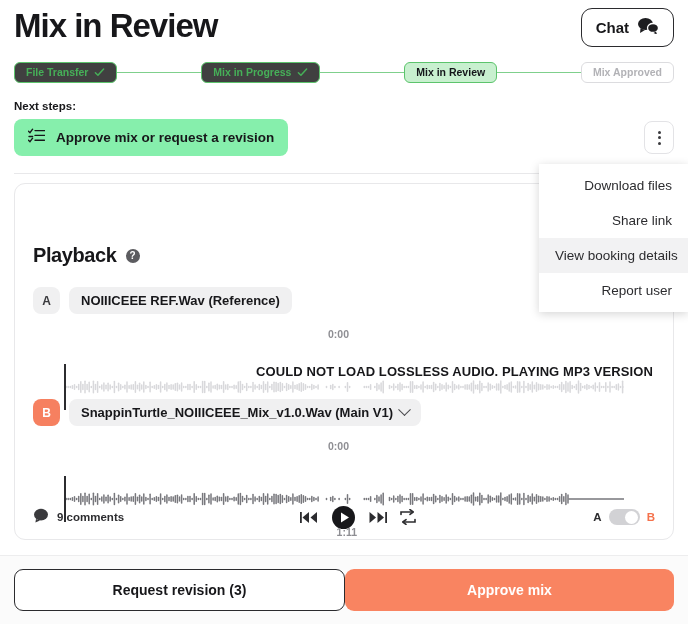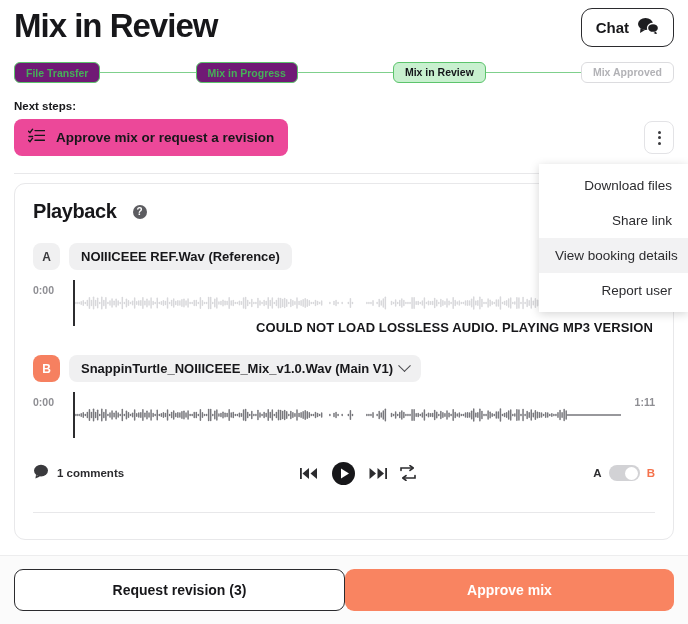--- a/index.html
+++ b/index.html
@@ -62,22 +62,21 @@
     align-items: center;
     gap: 6px;
     white-space: nowrap;
     cursor: pointer;
     height: 21px;
     line-height: 11px;
   }
   .step.done {
     border: 1.2px solid #5cc46c;
     color: #46b058;
-    background: #701a75;
-    flex-direction: column;
+    background: #404040;
   }
   .step.current {
     border: 1.2px solid #5cc46c;
     background: #c8f0cf;
     color: #14161a;
   }
   .step.todo {
     border: 1.2px solid #dcdcdf;
     color: #b2b2b6;
     background: #fff;
@@ -101,21 +100,21 @@
   }
   .next-row {
     display: flex;
     align-items: center;
     justify-content: space-between;
     padding: 0 14px;
     margin-top: 7px;
     position: relative;
   }
   .next-pill {
-    background: #ec4899;
+    background: #86efac;
     border-radius: 8px;
     display: flex;
     align-items: center;
     gap: 11px;
     padding: 9px 14px;
     cursor: pointer;
   }
   .next-pill-label {
     font-size: 13.5px;
     font-weight: 700;
@@ -149,21 +148,22 @@
     border: 1px solid #e8e8ea;
     border-radius: 11px;
     background: #fff;
     padding: 16px 18px 0 18px;
     height: 357px;
     overflow: hidden;
   }
   .card-title-row {
     display: flex;
     align-items: center;
-    gap: 16px;
+    gap: 9px;
+    margin-top: 44px;
   }
   .card-title {
     font-size: 20px;
     font-weight: 700;
     letter-spacing: -0.4px;
     color: #17171a;
   }
   .help-icon {
     width: 14px; height: 14px;
     border-radius: 50%;
@@ -213,25 +213,26 @@
   .chevron-dn {
     width: 9px; height: 9px;
     border-right: 1.6px solid #4a4a4e;
     border-bottom: 1.6px solid #4a4a4e;
     transform: rotate(45deg) translate(-2px,-2px);
   }
 
   
   .wave-row {
     display: flex;
-    align-items: flex-start;
+    align-items: center;
     gap: 8px;
     margin-top: 14px;
     height: 38px;
     position: relative;
+    flex-direction: column;
   }
   .time-left {
     font-size: 10.5px;
     color: #8e8e93;
     font-weight: 600;
     width: 32px;
     flex: 0 0 32px;
   }
   .time-right {
     font-size: 10.5px;
@@ -967,21 +968,21 @@
   </div>
 
   <div class="controls">
     <div class="comments">
       <span>
         <svg width="16" height="15" viewBox="0 0 16 15">
           <ellipse cx="8" cy="6.6" rx="7" ry="5.8" fill="#3a3a3d"></ellipse>
           <path d="M3 11 L2.4 14.6 L7 12.4 Z" fill="#3a3a3d"></path>
         </svg>
       </span>
-      <span class="comments-label">1 comments</span>
+      <span class="comments-label">9 comments</span>
     </div>
 
     <div class="transport">
       <span class="t-btn">
         <svg width="19" height="15" viewBox="0 0 19 15">
           <path d="M9 2 L9 13 L2.5 7.5 Z" fill="#2c2c2f"></path>
           <path d="M17 2 L17 13 L10.5 7.5 Z" fill="#2c2c2f"></path>
           <rect x="0" y="2" width="1.8" height="11" fill="#2c2c2f"></rect>
         </svg>
       </span>

